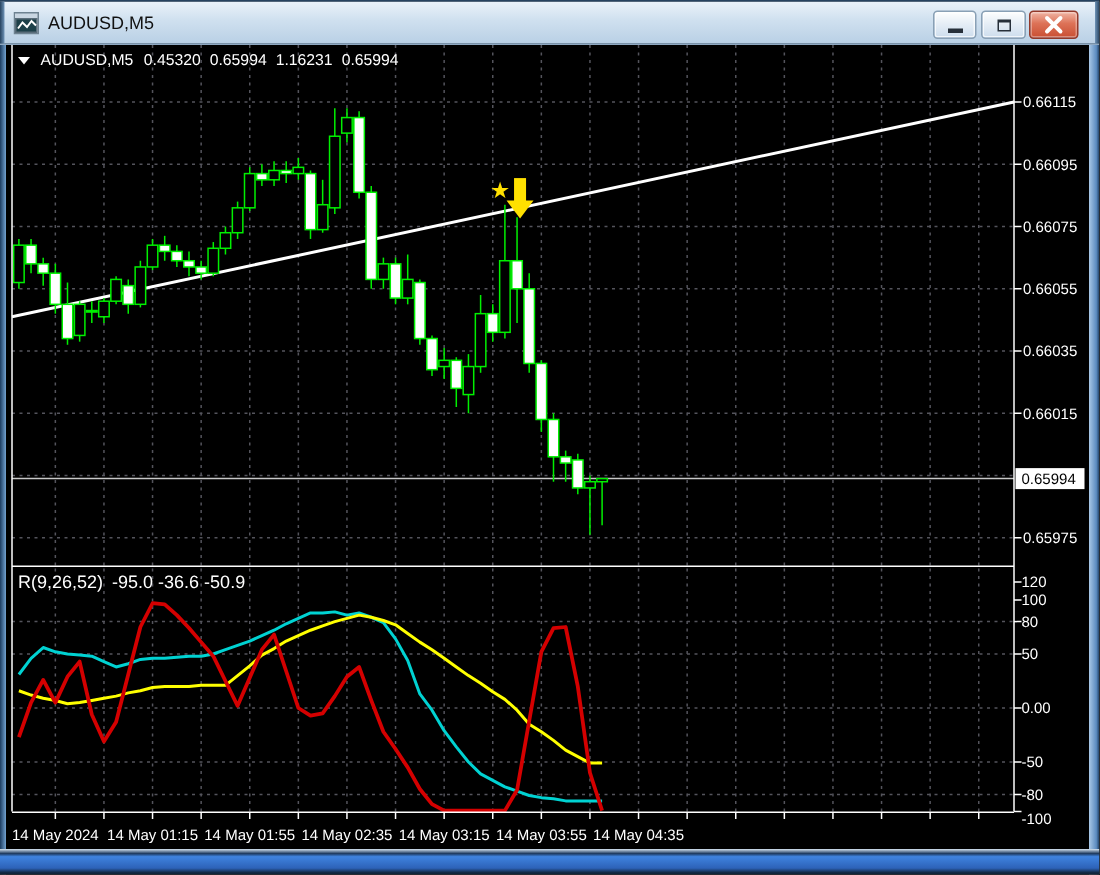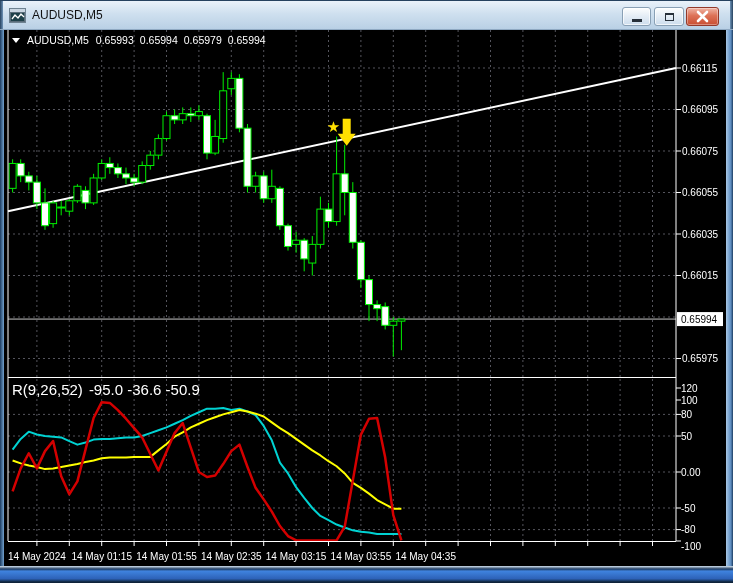--- a/index.html
+++ b/index.html
@@ -26,21 +26,21 @@
   .frame-left{position:absolute;left:0;top:30px;width:4px;height:553px;background:linear-gradient(90deg,#1c3c60,#73a2cf);}
   .frame-right{position:absolute;right:0;top:30px;width:7px;height:553px;background:linear-gradient(90deg,#a9c8e6,#5c8cc0 70%,#1c3c60);}
   .frame-bottom{position:absolute;left:0;top:566px;width:733px;height:17px;
     background:linear-gradient(#d5e4f1,#1e3a5f 18%,#3f83df 30%,#2d62b8 75%,#122a45 92%,#0d1f33);}
   
   .client{position:absolute;left:4px;top:30px;width:722px;height:536px;background:#000;}
   #chart-svg{position:absolute;left:0;top:0;}
   .ohlc-header{position:absolute;left:12px;top:34px;display:flex;align-items:center;gap:7px;
     color:#fff;font-size:10.5px;white-space:pre;}
   .dd-tri{width:0;height:0;border-left:4px solid transparent;border-right:4px solid transparent;border-top:5px solid #fff;}
-  .ind-header{position:absolute;left:12px;top:381px;display:flex;gap:6px;color:#fff;font-size:15px;}
+  .ind-header{position:absolute;left:12px;top:381px;display:flex;gap:6px;color:#fff;font-size:12px;}
   svg text{font-family:"Liberation Sans",sans-serif;}
 </style>
 </head>
 <body>
 
 <div class="window">
 
   <div class="client"></div>
   <svg id="chart-svg" width="733" height="583">
       <g stroke="#54545c" stroke-dasharray="2 3">
@@ -278,23 +278,23 @@
         <text x="296.09999999999997" y="560" fill="#ffffff" font-size="10" text-anchor="middle">14 May 03:15</text>
         <text x="360.9" y="560" fill="#ffffff" font-size="10" text-anchor="middle">14 May 03:55</text>
         <text x="425.69999999999993" y="560" fill="#ffffff" font-size="10" text-anchor="middle">14 May 04:35</text>
       </g>
     </svg>
 
   <div class="ohlc-header">
     <span class="dd-tri"></span>
     <span>AUDUSD,M5</span>
     <span style="display:flex;gap:6px;">
-      <span>0.65993</span>
+      <span>0.45320</span>
       <span>0.65994</span>
-      <span>0.65979</span>
+      <span>1.16231</span>
       <span>0.65994</span>
     </span>
   </div>
   <div class="ind-header">
     <span>R(9,26,52)</span>
     <span>-95.0 -36.6 -50.9</span>
   </div>
 
   <div class="titlebar">
     <svg class="app-icon" viewBox="0 0 17 15">

